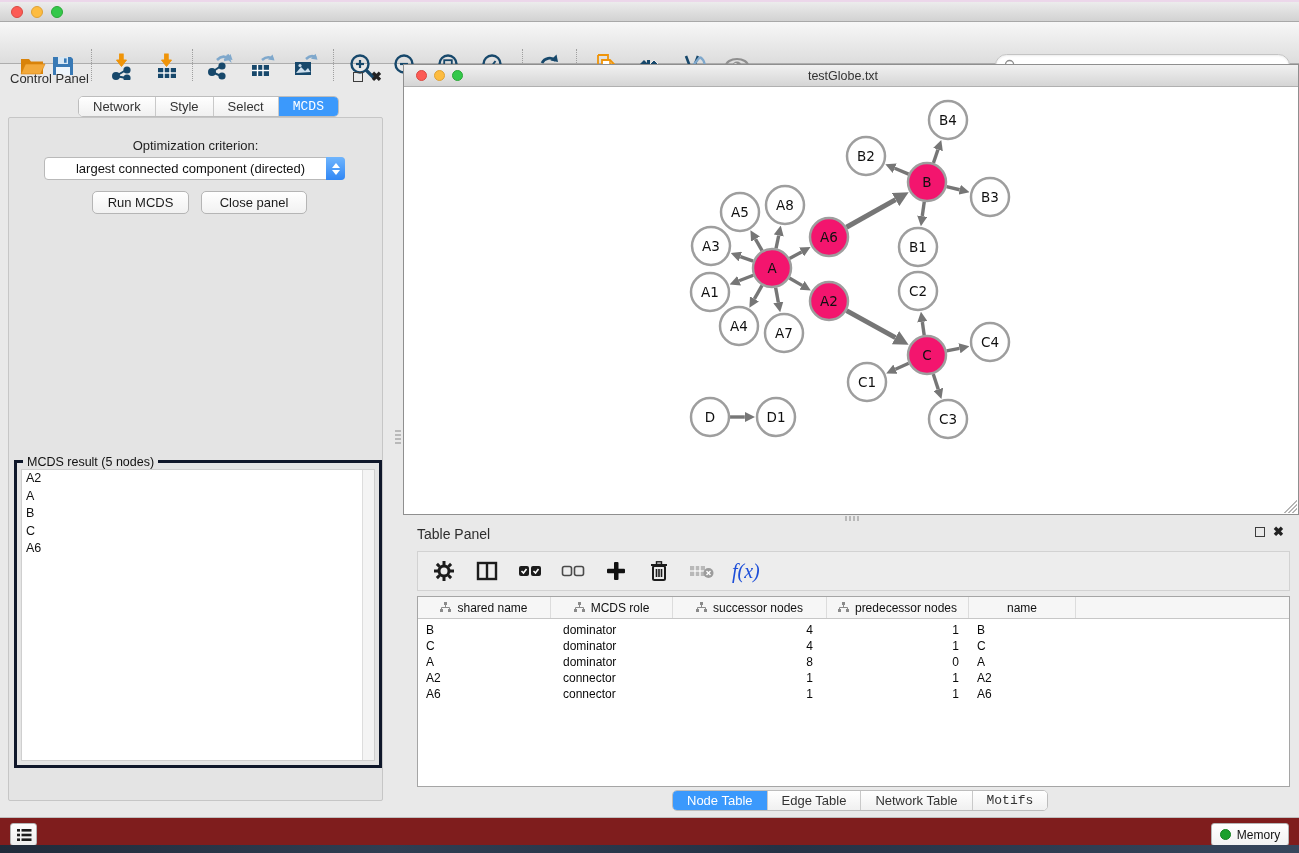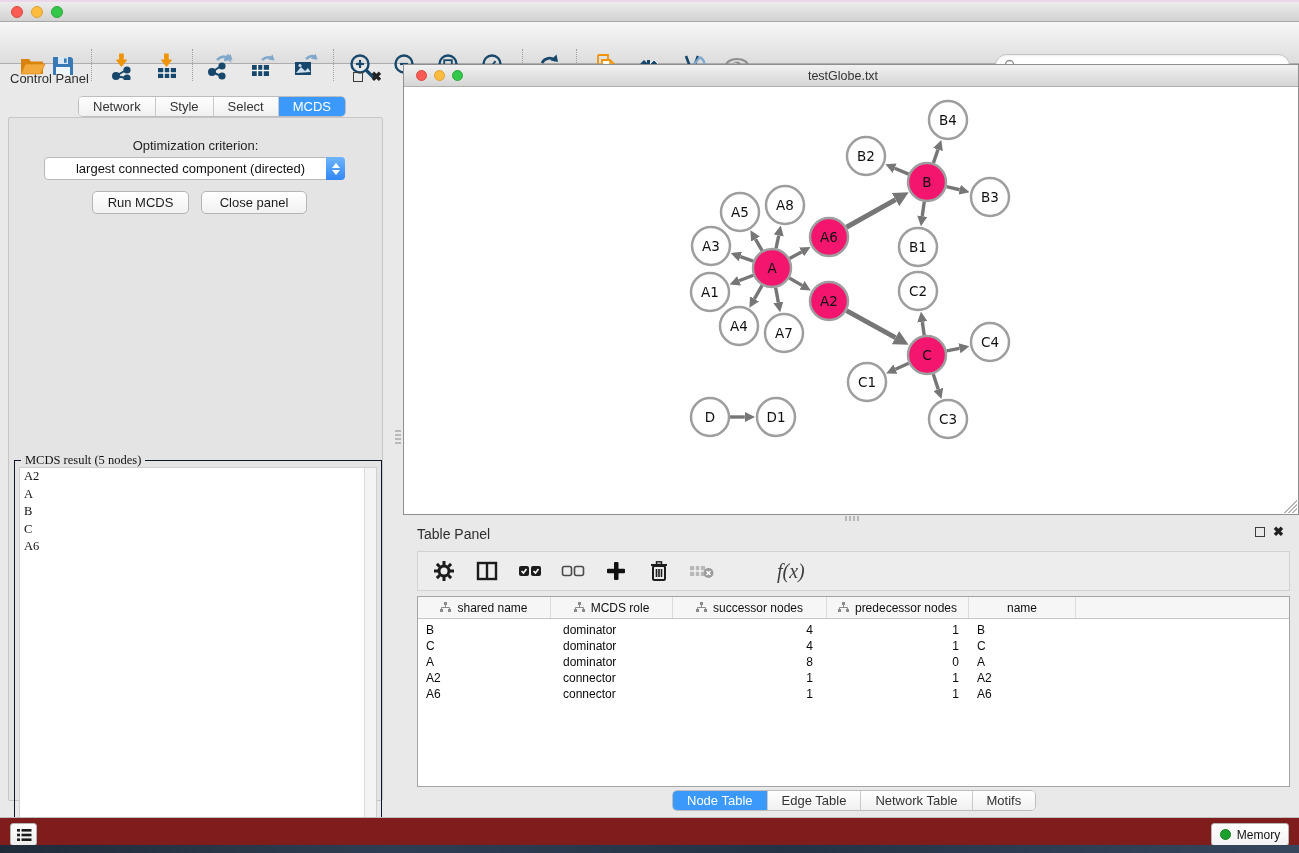--- a/index.html
+++ b/index.html
@@ -36,40 +36,40 @@
   .float-ic { width:10px; height:10px; border:1.5px solid #3c3c3c; display:inline-block; }
   .close-ic { font-size:13px; font-weight:bold; color:#222; line-height:10px; }
   .cp-body { position:absolute; left:8px; top:117px; width:375px; height:684px;
     background:#e4e4e4; border:1px solid #c6c6c6; border-radius:2px; }
 
   .segtabs { position:absolute; display:flex; height:21px; border:1px solid #bdbdbd;
     border-radius:5px; overflow:hidden; background:#fff; }
   .segtabs .seg { display:flex; align-items:center; justify-content:center;
     font-size:13px; color:#333; background:linear-gradient(#ffffff,#f0f0f0);
     border-right:1px solid #c9c9c9; padding:0 14px; white-space:nowrap; cursor:default; }
-  .segtabs .seg:last-child { border-right:none; }
+  .segtabs .seg:last-child { border-right:none;font-family:Liberation Mono, monospace; }
   .segtabs .seg.active { background:#3b99fc; color:#fff; }
 
   .opt-label { position:absolute; left:8px; top:138px; width:375px; text-align:center;
     font-size:13px; color:#1f1f1f; }
   .mac-select { position:absolute; left:44px; top:157px; width:301px; height:23px;
     background:#fff; border:1px solid #b9b9b9; border-radius:4px; display:flex;
     align-items:center; font-size:13px; color:#111; }
   .mac-select .val { flex:1; padding-left:10px; text-align:center; white-space:nowrap; overflow:hidden; }
   .mac-select .stepper { width:19px; height:23px; margin:-1px -1px -1px 0;
     background:linear-gradient(#6fb5fd,#3187f5); border-radius:0 4px 4px 0;
     display:flex; flex-direction:column; align-items:center; justify-content:center; gap:2px; }
   .chev-up { width:0; height:0; border-left:4px solid transparent; border-right:4px solid transparent; border-bottom:5px solid #fff; }
   .chev-dn { width:0; height:0; border-left:4px solid transparent; border-right:4px solid transparent; border-top:5px solid #fff; }
   .mac-btn { position:absolute; height:23px; background:linear-gradient(#ffffff,#f1f1f1);
     border:1px solid #b5b5b5; border-radius:5px; font-size:13px; color:#1c1c1c;
     display:flex; align-items:center; justify-content:center; cursor:default; }
 
-  .groupbox { position:absolute; left:14px; top:460px; width:368px; height:394px;
-    border:1px solid #0f172a;font-family:Liberation Serif, serif; }
+  .groupbox { position:absolute; left:14px; top:460px; width:368px; height:308px;
+    border:3px solid #0f172a; }
   .groupbox .legend { position:absolute; left:6px; top:-8px; background:#e4e4e4;
     padding:0 4px; font-size:12.5px; color:#111; }
   .mcds-list { position:absolute; left:4px; top:6px; right:4px; bottom:4px;
     background:#fff; border:1px solid #cfcfcf; overflow:hidden; }
   .mcds-list .scroll { position:absolute; right:0; top:0; bottom:0; width:12px;
     background:#f4f4f4; border-left:1px solid #ddd; }
   .mcds-item { font-size:12.5px; color:#111; padding:1px 4px; line-height:15.5px; }
 
   
   .netwin { position:absolute; left:403px; top:64px; width:896px; height:451px;
@@ -89,21 +89,21 @@
     background:repeating-linear-gradient(#e9e9e9 0 2px, #b9b9b9 2px 4px); }
   .hgrip { position:absolute; left:843px; top:516px; width:16px; height:5px;
     background:repeating-linear-gradient(90deg,#e9e9e9 0 2px, #b9b9b9 2px 4px); }
 
   
   .tp-title { position:absolute; left:417px; top:526px; font-size:14px; color:#2e2e2e; }
   .tp-toolbar { position:absolute; left:417px; top:551px; width:873px; height:40px;
     background:#ededed; border:1px solid #d2d2d2; display:flex; align-items:center;
     gap:17px; padding-left:13px; }
   .tp-ic { width:26px; height:26px; display:flex; align-items:center; justify-content:center; }
-  .fx { font-family:"Liberation Serif", serif; font-style:italic; font-size:20px; color:#404040;margin-left:45px; }
+  .fx { font-family:"Liberation Serif", serif; font-style:italic; font-size:20px; color:#1d4ed8; }
 
   .datatable { position:absolute; left:417px; top:596px; width:873px; height:191px;
     background:#fff; border:1px solid #a5a5a5; overflow:hidden; }
   .thead { display:flex; height:22px; background:#f6f6f6; border-bottom:1px solid #c7c7c7; }
   .th { display:flex; align-items:center; justify-content:center; gap:6px;
     border-right:1px solid #dcdcdc; font-size:12px; color:#111; }
   .trow { display:flex; height:16px; align-items:center; }
   .td { font-size:12px; color:#0a0a0a; overflow:hidden; white-space:nowrap; }
 
   .bottom-tabs { position:absolute; top:790px; }

